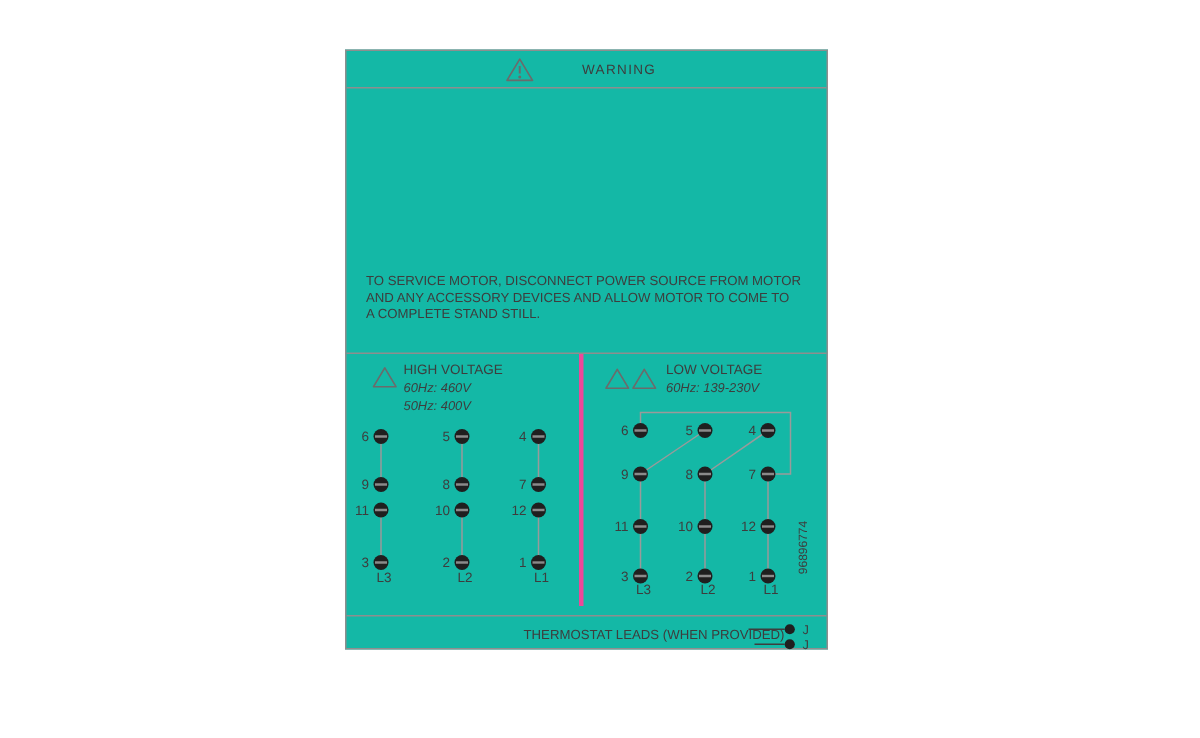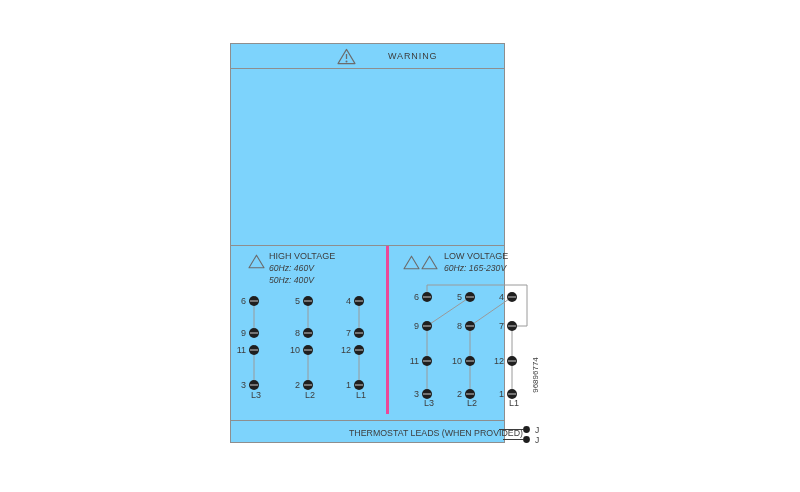--- a/index.html
+++ b/index.html
@@ -2,22 +2,22 @@
 <html><head>
 <meta charset="utf-8">
 <style>
   html,body{margin:0;padding:0;}
   body{
     width:800px;height:492px;background:#ffffff;overflow:hidden;
     font-family:"Liberation Sans",sans-serif;color:#3d3d3d;
   }
   .page{position:relative;width:800px;height:492px;background:#fff;}
   .label-box{
-    position:absolute;left:230px;top:43px;width:275px;height:400px;
-    border:1px solid #8e8e8e;box-sizing:border-box;background:#7dd3fc;
+    position:absolute;left:230px;top:33px;width:322px;height:400px;
+    border:1px solid #8e8e8e;box-sizing:border-box;background:#14b8a6;
   }
   .row{position:absolute;left:0;width:100%;box-sizing:border-box;}
   .hdr{top:0;height:25px;border-bottom:1px solid #8e8e8e;}
   .hdr .tri{position:absolute;left:106px;top:4px;}
   .hdr .ttl{
     position:absolute;left:157px;top:0;height:25px;line-height:25px;
     font-size:9px;letter-spacing:0.9px;color:#3d3d3d;
   }
   .notices{top:25px;height:160px;}
   .notice{
@@ -53,20 +53,23 @@
     <div class="row hdr">
       <svg class="tri" width="19" height="17" viewBox="0 0 19 17">
         <polygon points="9.5,1.4 18,15.6 1,15.6" fill="none" stroke="#6b6b6b" stroke-width="1.1" stroke-linejoin="round"></polygon>
         <line x1="9.5" y1="6" x2="9.5" y2="11" stroke="#6b6b6b" stroke-width="1.3"></line>
         <circle cx="9.5" cy="13.4" r="1" fill="#6b6b6b"></circle>
       </svg>
       <span class="ttl">WARNING</span>
     </div>
 
     <div class="row notices">
+      <p class="notice p2">TO SERVICE MOTOR, DISCONNECT POWER SOURCE FROM MOTOR
+AND ANY ACCESSORY DEVICES AND ALLOW MOTOR TO COME TO
+A COMPLETE STAND STILL.</p>
     </div>
 
     <div class="row diagrams">
 
       <div class="cell hv">
         <svg class="tri" style="left:17px;top:8px" width="17" height="15" viewBox="0 0 17 15">
           <polygon points="8.5,1.2 16,13.8 1,13.8" fill="none" stroke="#6b6b6b" stroke-width="1.1" stroke-linejoin="round"></polygon>
         </svg>
         <span class="sec-title" style="left:38px;top:5px">HIGH VOLTAGE</span>
         <span class="sec-sub" style="left:38px;top:17px">60Hz: 460V</span>
@@ -121,21 +124,21 @@
       </div>
 
       <div class="cell lv">
         <svg class="tri" style="left:14px;top:9px" width="17" height="15" viewBox="0 0 17 15">
           <polygon points="8.5,1.2 16,13.8 1,13.8" fill="none" stroke="#6b6b6b" stroke-width="1.1" stroke-linejoin="round"></polygon>
         </svg>
         <svg class="tri" style="left:32px;top:9px" width="17" height="15" viewBox="0 0 17 15">
           <polygon points="8.5,1.2 16,13.8 1,13.8" fill="none" stroke="#6b6b6b" stroke-width="1.1" stroke-linejoin="round"></polygon>
         </svg>
         <span class="sec-title" style="left:55px;top:5px">LOW VOLTAGE</span>
-        <span class="sec-sub" style="left:55px;top:17px">60Hz: 165-230V</span>
+        <span class="sec-sub" style="left:55px;top:17px">60Hz: 139-230V</span>
         <div class="diag" id="lv-diagram"><svg width="167" height="168" viewBox="0 0 167 168">
               <polyline points="38,51 38,39 138,39 138,80 123,80" fill="none" stroke="#9a9a9a" stroke-width="1"></polyline>
               <line x1="81" y1="51" x2="38" y2="80" stroke="#9a9a9a" stroke-width="1"></line>
               <line x1="123" y1="51" x2="81" y2="80" stroke="#9a9a9a" stroke-width="1"></line>
               <line x1="38" y1="80" x2="38" y2="115" stroke="#9a9a9a" stroke-width="1"></line>
               <line x1="38" y1="115" x2="38" y2="148" stroke="#9a9a9a" stroke-width="1"></line>
               <line x1="81" y1="80" x2="81" y2="115" stroke="#9a9a9a" stroke-width="1"></line>
               <line x1="81" y1="115" x2="81" y2="148" stroke="#9a9a9a" stroke-width="1"></line>
               <line x1="123" y1="80" x2="123" y2="115" stroke="#9a9a9a" stroke-width="1"></line>
               <line x1="123" y1="115" x2="123" y2="148" stroke="#9a9a9a" stroke-width="1"></line>

